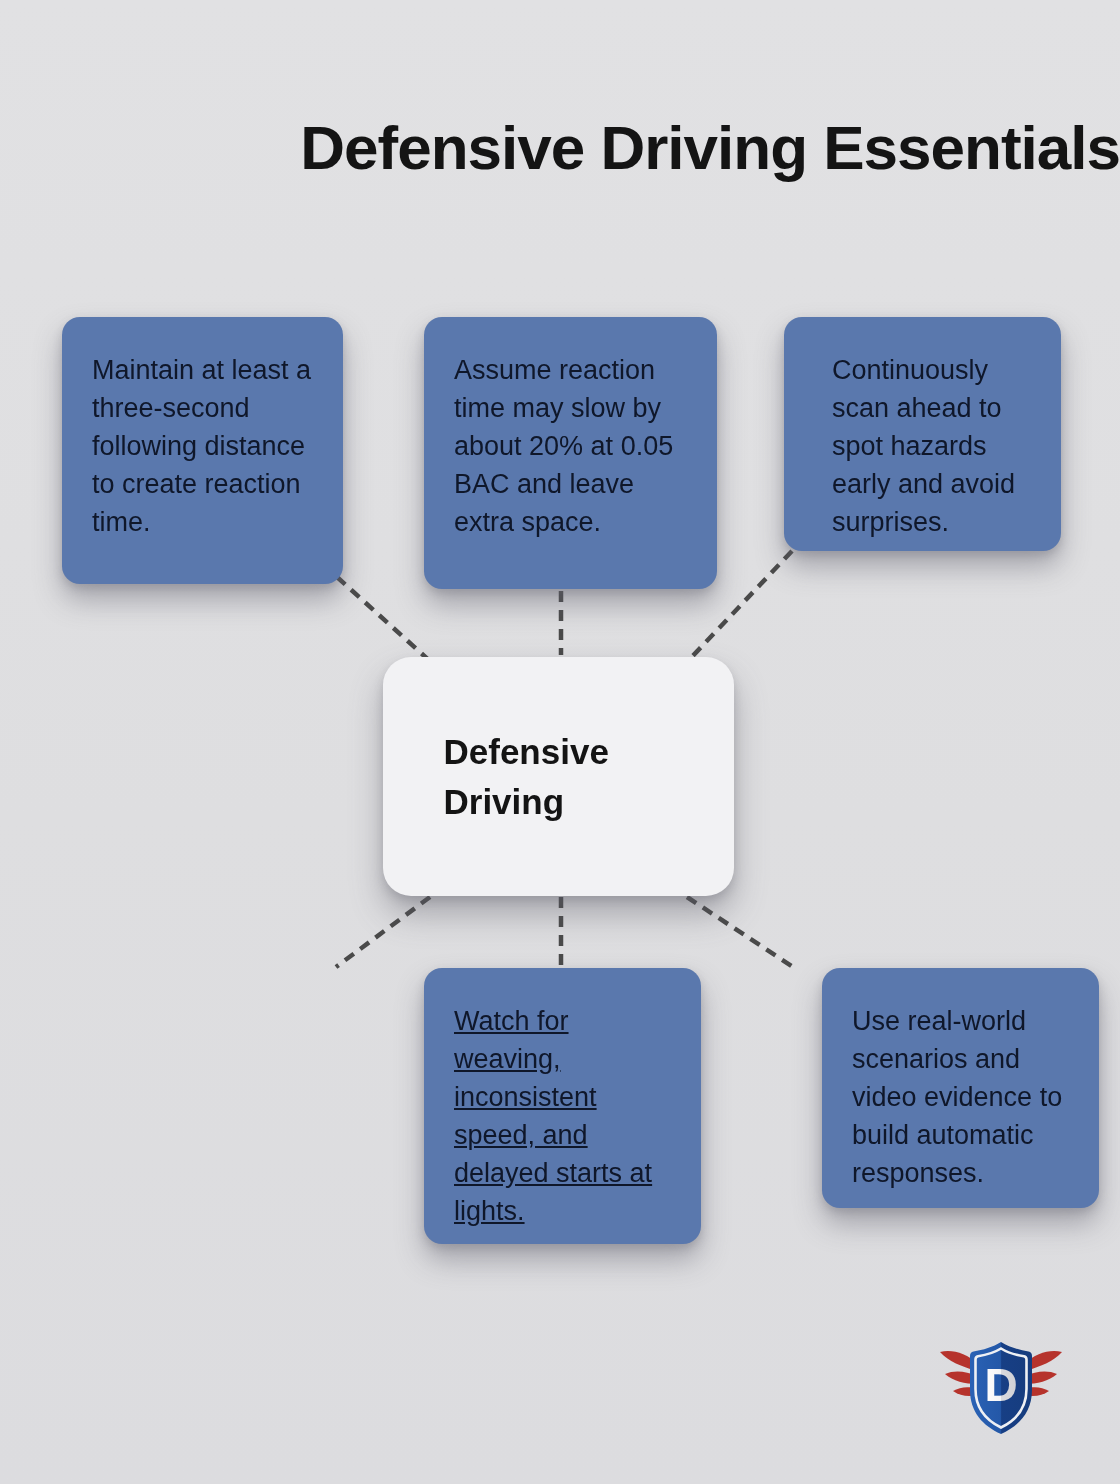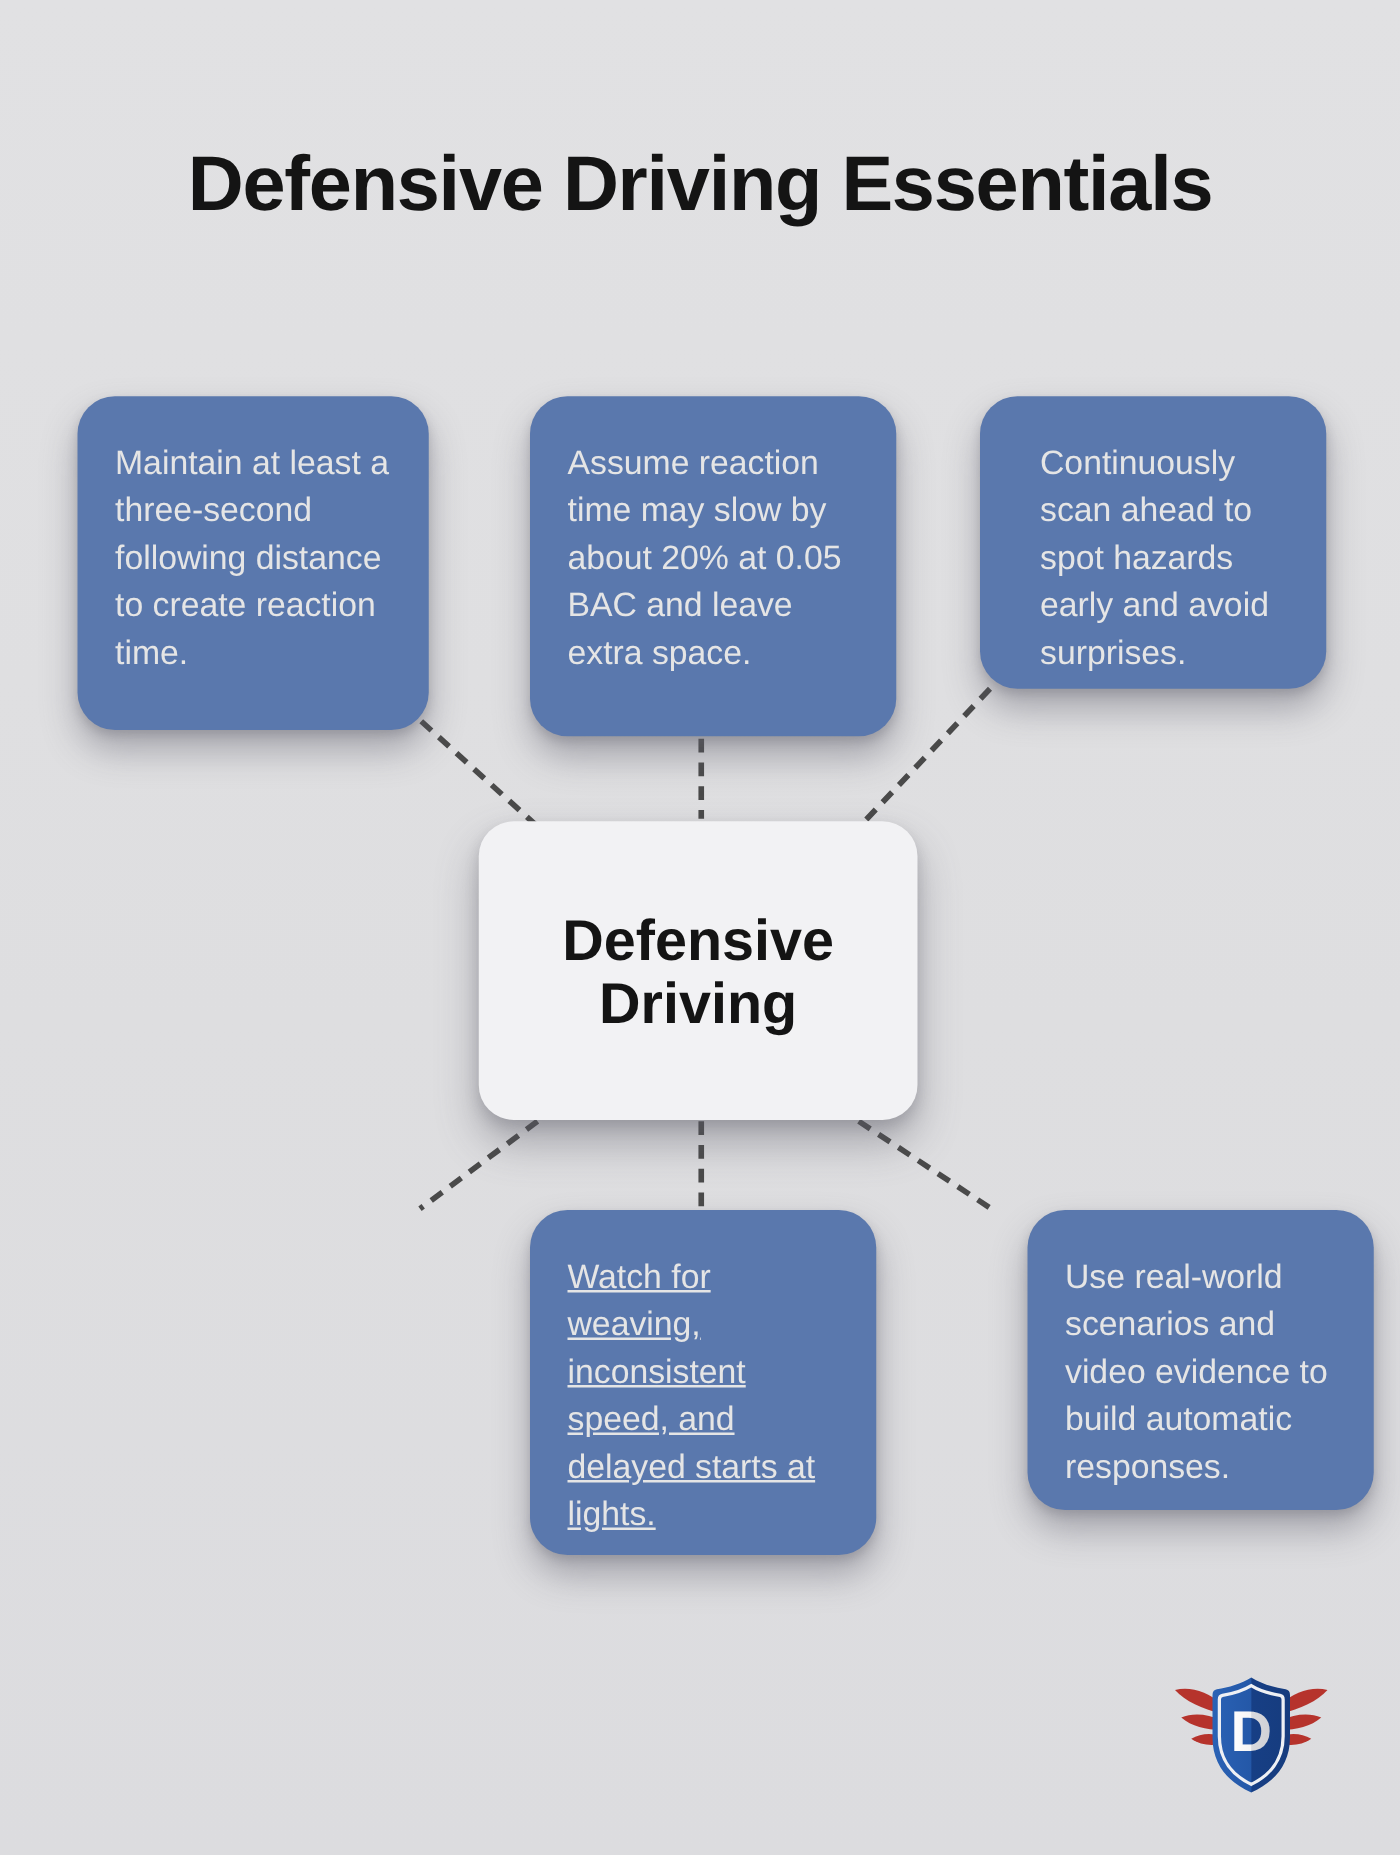--- a/index.html
+++ b/index.html
@@ -13,41 +13,41 @@
     width: 1120px;
     height: 1484px;
     background: linear-gradient(180deg, #e1e1e3 0%, #dedee0 55%, #dcdcdf 100%);
     overflow: hidden;
   }
   .page-title {
     position: absolute;
     left: 0;
     top: 112px;
     width: 1120px;
-    text-align: center;
+    text-align: right;
     font-size: 62px;
     font-weight: 800;
     letter-spacing: -1px;
     color: #141414;
     margin: 0;
   }
   .connectors {
     position: absolute;
     left: 0;
     top: 0;
     width: 1120px;
     height: 1484px;
     pointer-events: none;
   }
   .tip-box {
     position: absolute;
     background: #5a78ad;
-    border-radius: 30px;
+    border-radius: 18px;
     box-shadow: 0 16px 28px rgba(95, 95, 108, 0.45), 0 4px 8px rgba(95, 95, 108, 0.25);
-    color: #e5e5e5;
+    color: #0f172a;
     font-size: 27px;
     line-height: 38px;
     box-sizing: border-box;
     padding: 34px 26px 0 30px;
   }
   .tip-box p { margin: 0; }
   .box-top-left     { left: 62px;  top: 317px; width: 281px; height: 267px; }
   .box-top-middle   { left: 424px; top: 317px; width: 293px; height: 272px; }
   .box-top-right    { left: 784px; top: 317px; width: 277px; height: 234px; padding-left: 48px; }
   .box-bottom-left  { left: 62px;  top: 968px; width: 281px; height: 240px; }
@@ -61,22 +61,22 @@
     height: 239px;
     background: #f2f2f4;
     border-radius: 28px;
     box-shadow: 0 18px 32px rgba(90, 90, 102, 0.42), 0 5px 10px rgba(90, 90, 102, 0.22);
     display: flex;
     align-items: center;
     justify-content: center;
   }
   .central-topic .label {
     width: 230px;
-    text-align: center;
-    font-size: 46px;
+    text-align: left;
+    font-size: 35px;
     line-height: 50px;
     font-weight: 700;
     color: #141414;
   }
   .brand-logo {
     position: absolute;
     left: 938px;
     top: 1338px;
     width: 126px;
     height: 106px;

